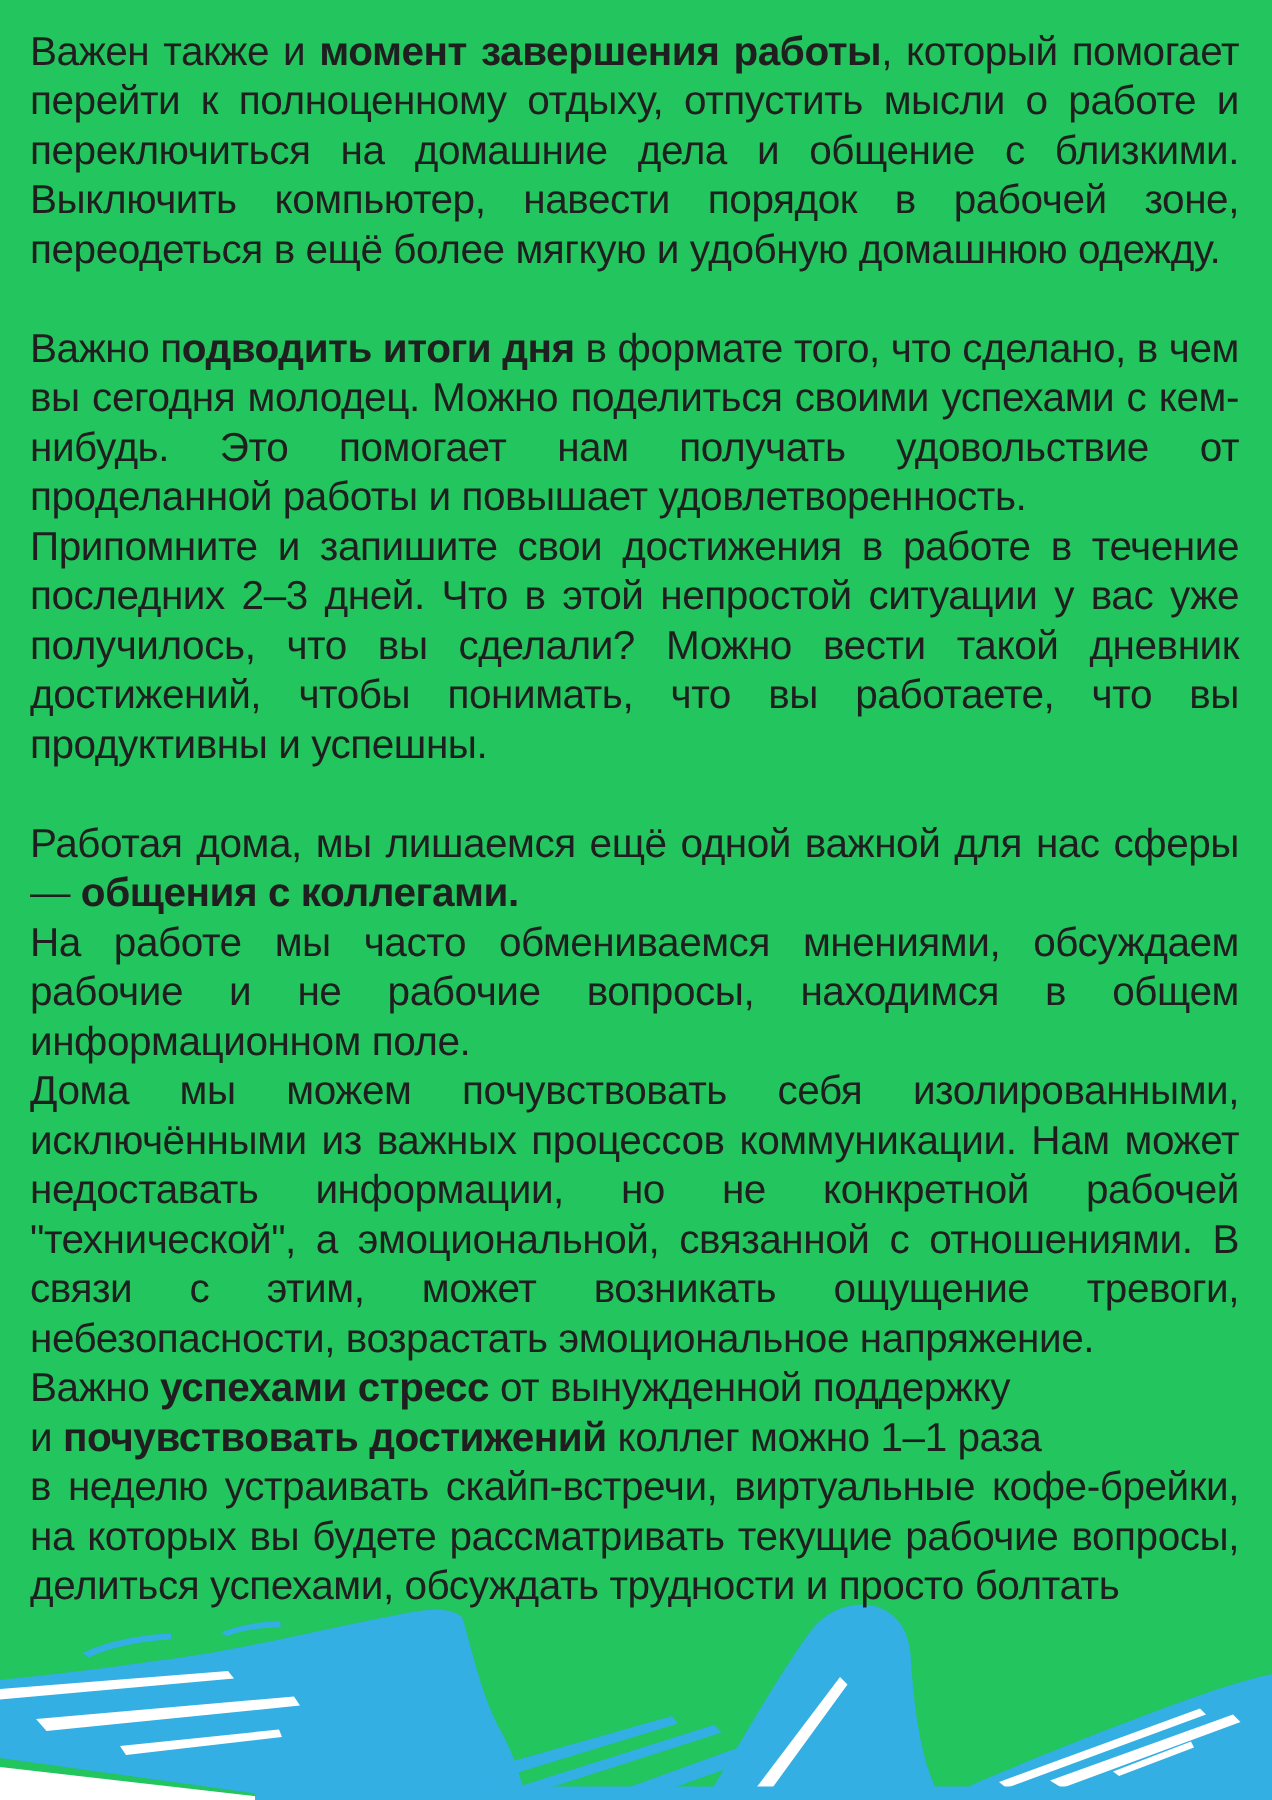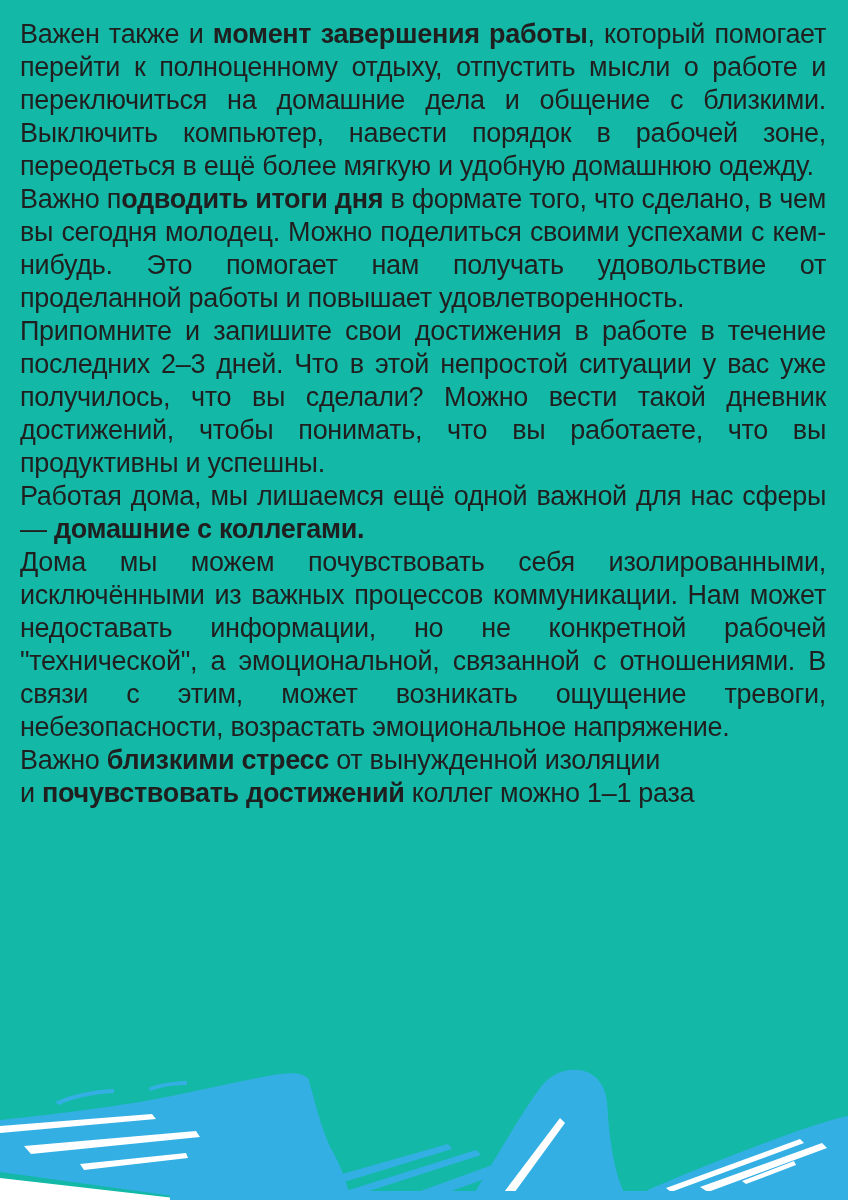--- a/index.html
+++ b/index.html
@@ -4,38 +4,39 @@
 <style>
   html, body {
     margin: 0;
     padding: 0;
     background: #ffffff;
   }
   .page {
     position: relative;
     width: 848px;
     height: 1200px;
-    background: #14b8a6;
+    background: #22c55e;
     overflow: hidden;
     font-family: "Liberation Sans", "DejaVu Sans", sans-serif;
   }
   .doc {
     position: relative;
     z-index: 2;
     padding: 18px 22px 0 20px;
     color: #1f1f1f;
     font-size: 27px;
     line-height: 33px;
     letter-spacing: -0.3px;
     text-align: justify;
   }
   .doc p {
     margin: 0;
   }
   .doc p.space-before {
+    margin-top: 33px;
   }
   .doc .b {
     font-weight: bold;
   }
   .brush {
     position: absolute;
     left: 0;
     bottom: 0;
     width: 848px;
     height: 140px;
@@ -45,23 +46,24 @@
 </style>
 </head>
 <body>
 
 <div class="page">
 
   <div class="doc" id="doc">
       <p><span>Важен также и </span><span class="b">момент завершения работы</span><span>, который помогает перейти к полноценному отдыху, отпустить мысли о работе и переключиться на домашние дела и общение с близкими. Выключить компьютер, навести порядок в рабочей зоне, переодеться в ещё более мягкую и удобную домашнюю одежду.</span></p>
       <p class="space-before"><span>Важно п</span><span class="b">одводить итоги дня</span><span> в формате того, что сделано, в чем вы сегодня молодец. Можно поделиться своими успехами с кем-нибудь. Это помогает нам получать удовольствие от проделанной работы и повышает удовлетворенность.</span></p>
       <p><span>Припомните и запишите свои достижения в работе в течение последних 2–3 дней. Что в этой непростой ситуации у вас уже получилось, что вы сделали? Можно вести такой дневник достижений, чтобы понимать, что вы работаете, что вы продуктивны и успешны.</span></p>
-      <p class="space-before"><span>Работая дома, мы лишаемся ещё одной важной для нас сферы — </span><span class="b">домашние с коллегами.</span></p>
+      <p class="space-before"><span>Работая дома, мы лишаемся ещё одной важной для нас сферы — </span><span class="b">общения с коллегами.</span></p>
+      <p><span>На работе мы часто обмениваемся мнениями, обсуждаем рабочие и не рабочие вопросы, находимся в общем информационном поле.</span></p>
       <p><span>Дома мы можем почувствовать себя изолированными, исключёнными из важных процессов коммуникации. Нам может недоставать информации, но не конкретной рабочей "технической", а эмоциональной, связанной с отношениями. В связи с этим, может возникать ощущение тревоги, небезопасности, возрастать эмоциональное напряжение.</span></p>
-      <p><span>Важно </span><span class="b">близкими стресс</span><span> от вынужденной изоляции</span><br><span>и </span><span class="b">почувствовать достижений</span><span> коллег можно 1–1 раза</span><br></p>
+      <p><span>Важно </span><span class="b">успехами стресс</span><span> от вынужденной поддержку</span><br><span>и </span><span class="b">почувствовать достижений</span><span> коллег можно 1–1 раза</span><br><span>в неделю устраивать скайп-встречи, виртуальные кофе-брейки, на которых вы будете рассматривать текущие рабочие вопросы, делиться успехами, обсуждать трудности и просто болтать</span></p>
     </div>
 
   <svg class="brush" viewBox="0 0 848 140" preserveAspectRatio="none" aria-hidden="true">
 
     <path d="M0,60 C40,56 95,49 140,42 C195,32 235,22 268,16 C288,12 301,12 308,18
              C315,40 321,72 335,96 C342,109 347,124 351,140
              L188,138 L0,112 Z" fill="#33afe4"></path>
 
     <path d="M55,42 C72,34 92,30 114,29 L114,33 C94,34 74,38 59,45 Z" fill="#33afe4"></path>
     <path d="M148,28 C161,23 174,21 187,21 L187,25 C173,25 160,27 151,31 Z" fill="#33afe4"></path>

